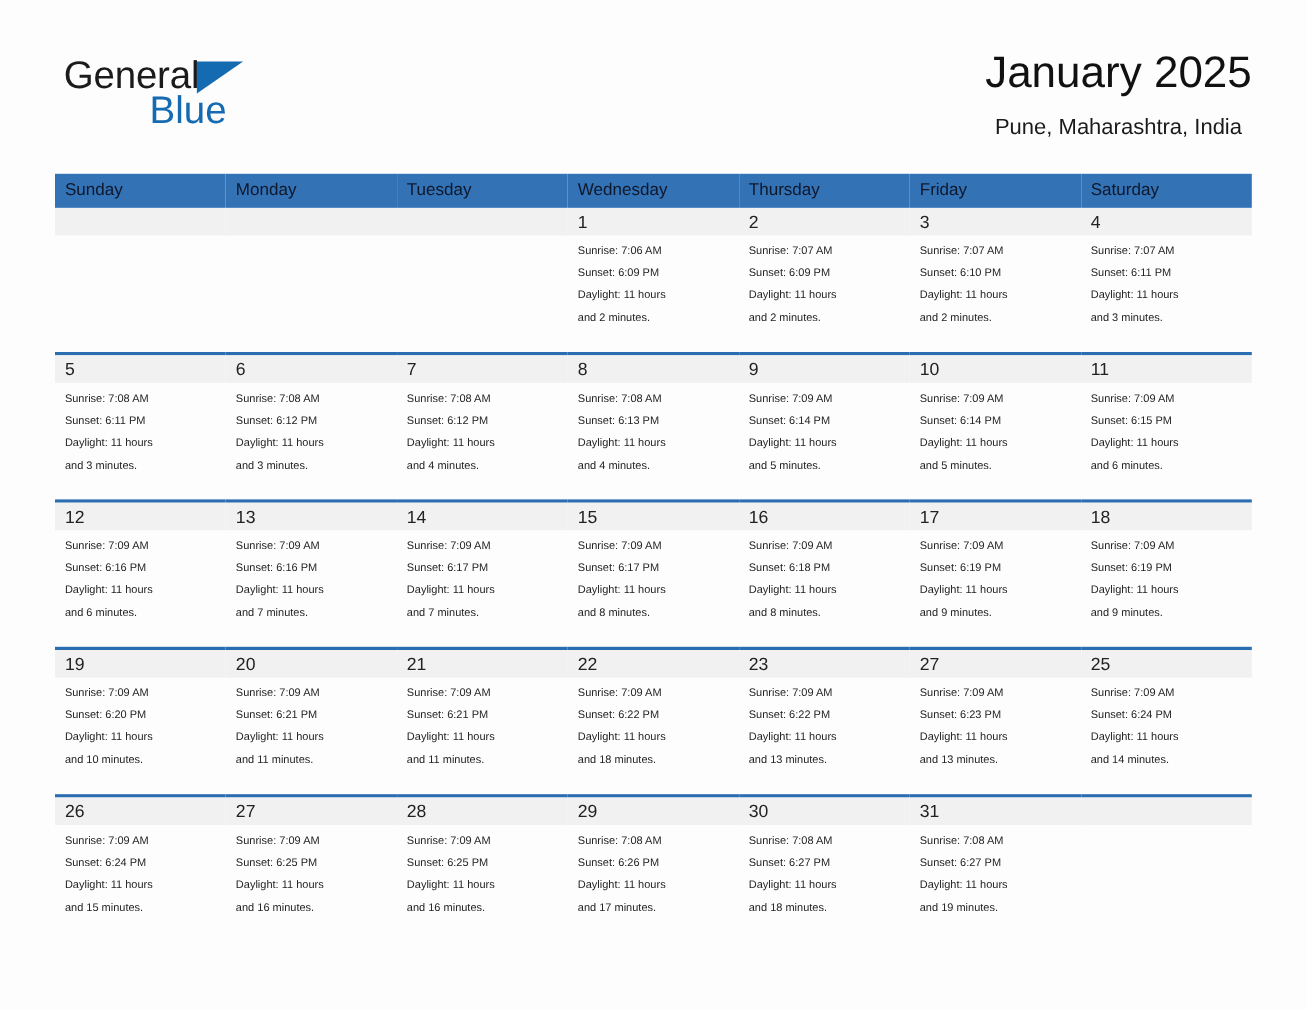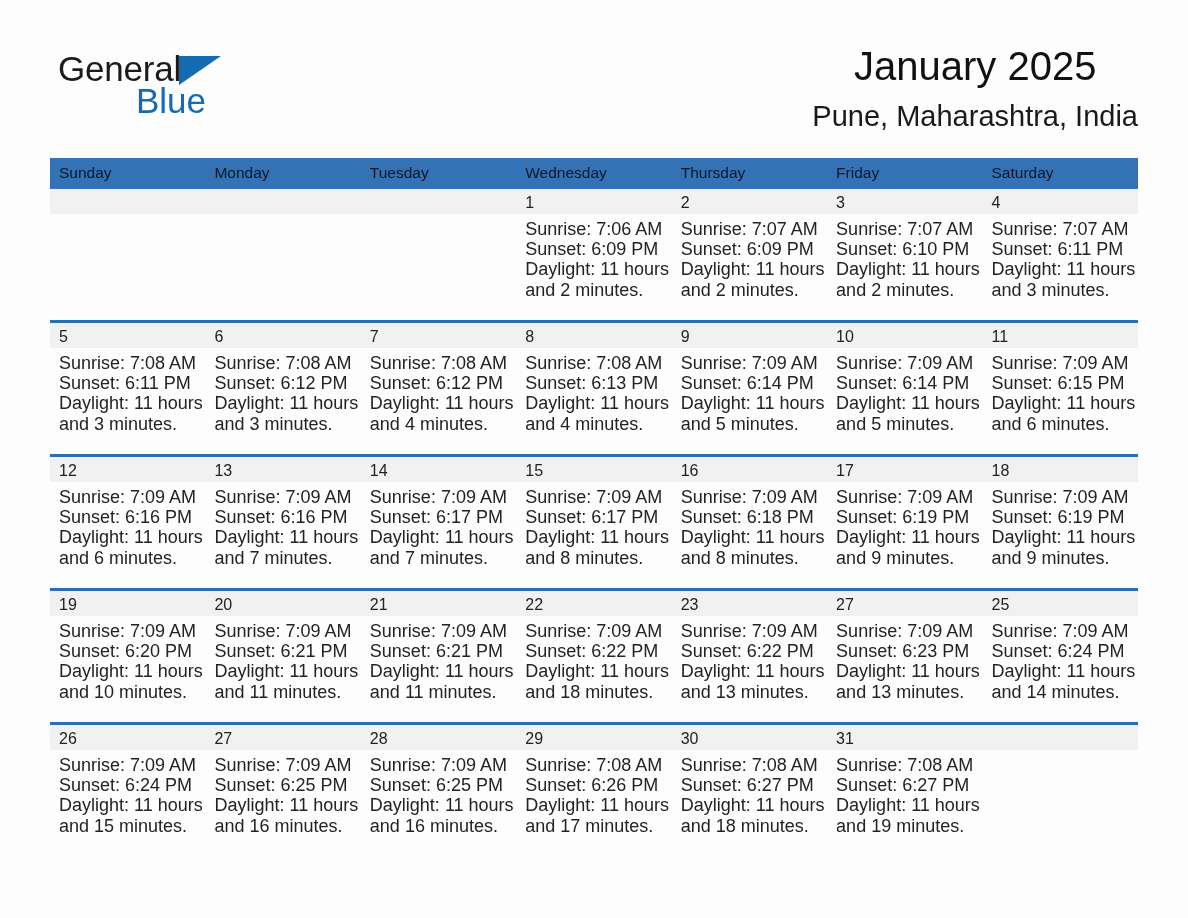--- a/index.html
+++ b/index.html
@@ -79,21 +79,21 @@
   .cal-title {
     font-size: 40px;
     line-height: 52px;
     font-weight: 400;
     color: #111;
     letter-spacing: 0px;
     white-space: nowrap;
   }
   .cal-subtitle {
     margin-top: 11px;
-    font-size: 29px;
+    font-size: 20px;
     line-height: 27px;
     font-weight: 400;
     color: #1a1a1a;
     white-space: nowrap;
   }
 
   
   .calendar {
     position: absolute;
     left: 50px;
@@ -133,21 +133,21 @@
     padding: 2px 0 0 9px;
     font-size: 16px;
     line-height: 23px;
     color: #222;
   }
   .daycell.empty .daynum-band {
     color: transparent;
   }
   .detail {
     padding: 5px 6px 0 9px;
-    font-size: 18px;
+    font-size: 10px;
     line-height: 20.2px;
     color: #232323;
   }
   .detail div {
     white-space: nowrap;
   }
   
   .firstweek td {
     border-top: none;
   }

